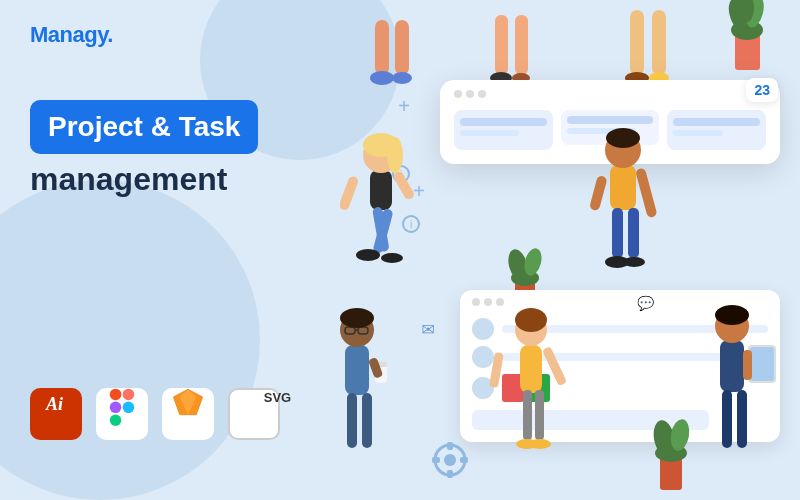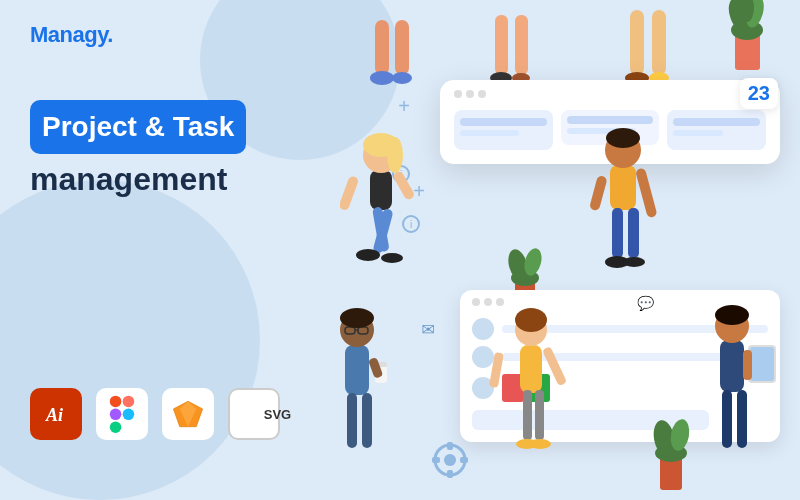--- a/index.html
+++ b/index.html
@@ -59,21 +59,21 @@
       top: 100px;
       left: 30px;
       width: 340px;
     }
 
     .title-badge {
       background: #1a73e8;
       color: white;
       font-size: 28px;
       font-weight: 800;
-      padding: 10px 12px;
+      padding: 10px 18px;
       border-radius: 10px;
       display: inline-block;
       margin-bottom: 6px;
       line-height: 1.2;
     }
 
     .title-line2 {
       font-size: 32px;
       font-weight: 700;
       color: #1a2e4a;
@@ -96,21 +96,21 @@
       display: flex;
       gap: 14px;
       align-items: center;
     }
 
     .format-icon {
       width: 52px;
       height: 52px;
       border-radius: 10px;
       display: flex;
-      align-items: center;
+      align-items: flex-start;
       justify-content: center;
       font-weight: 900;
       font-size: 16px;
     }
 
     .ai-icon {
       background: #cc3300;
       color: white;
       font-style: italic;
     }
@@ -254,21 +254,21 @@
     }
 
     
     .calendar-badge {
       position: absolute;
       top: 78px;
       right: 22px;
       background: white;
       border-radius: 8px;
       padding: 4px 8px;
-      font-size: 20px;
+      font-size: 14px;
       font-weight: 700;
       color: #1a73e8;
       box-shadow: 0 2px 8px rgba(0,0,0,0.1);
     }
 
     
     .plus-sign {
       position: absolute;
       color: #90b8e0;
       font-size: 20px;

